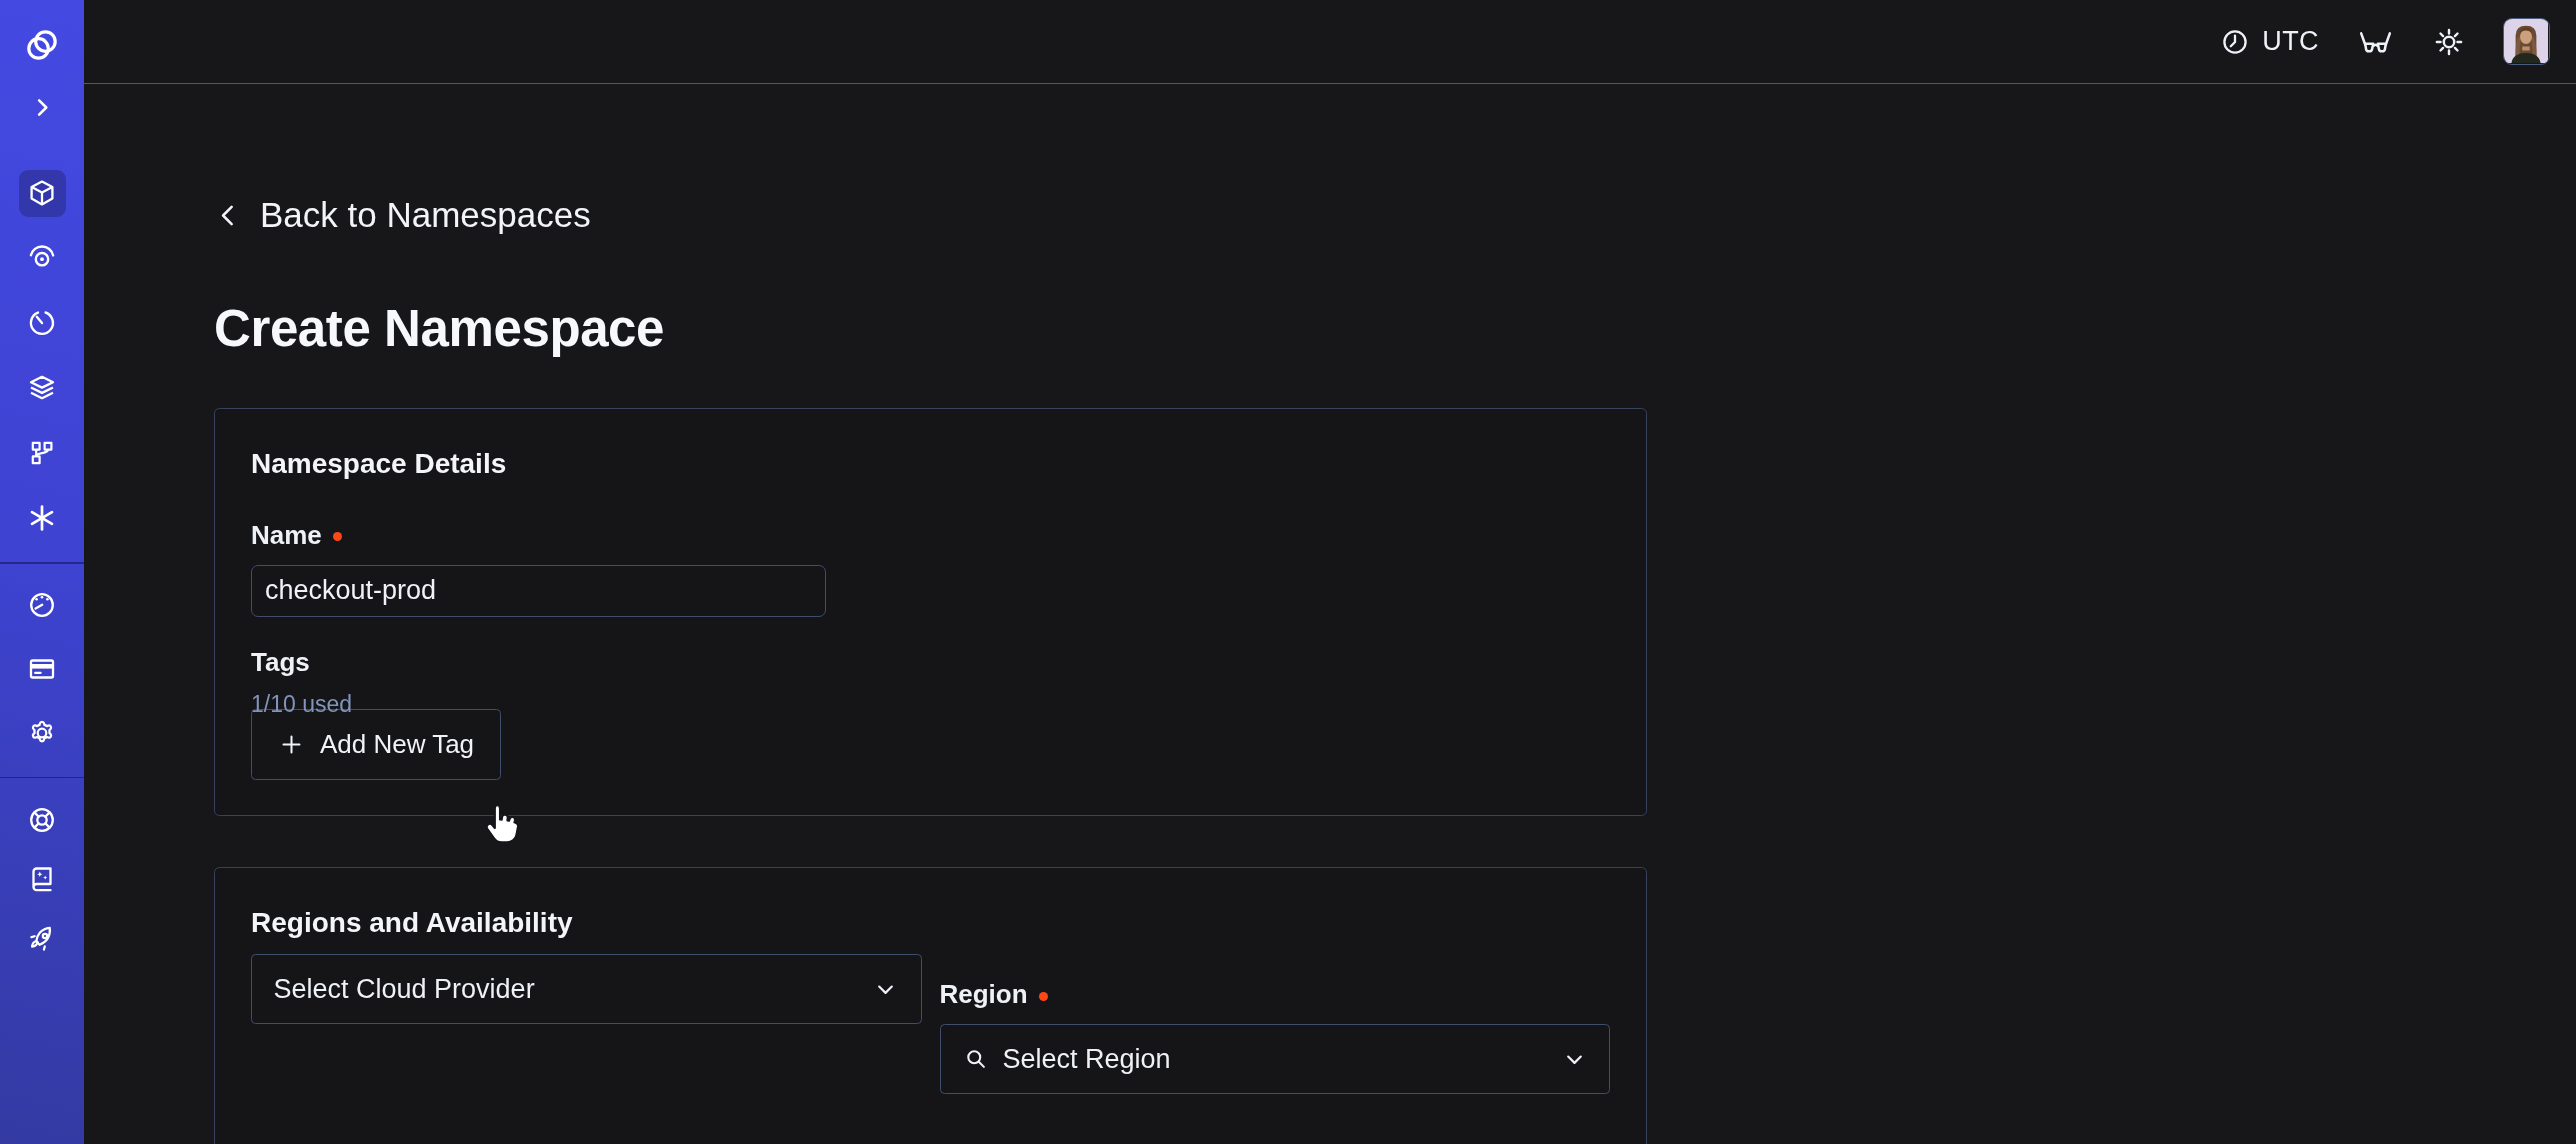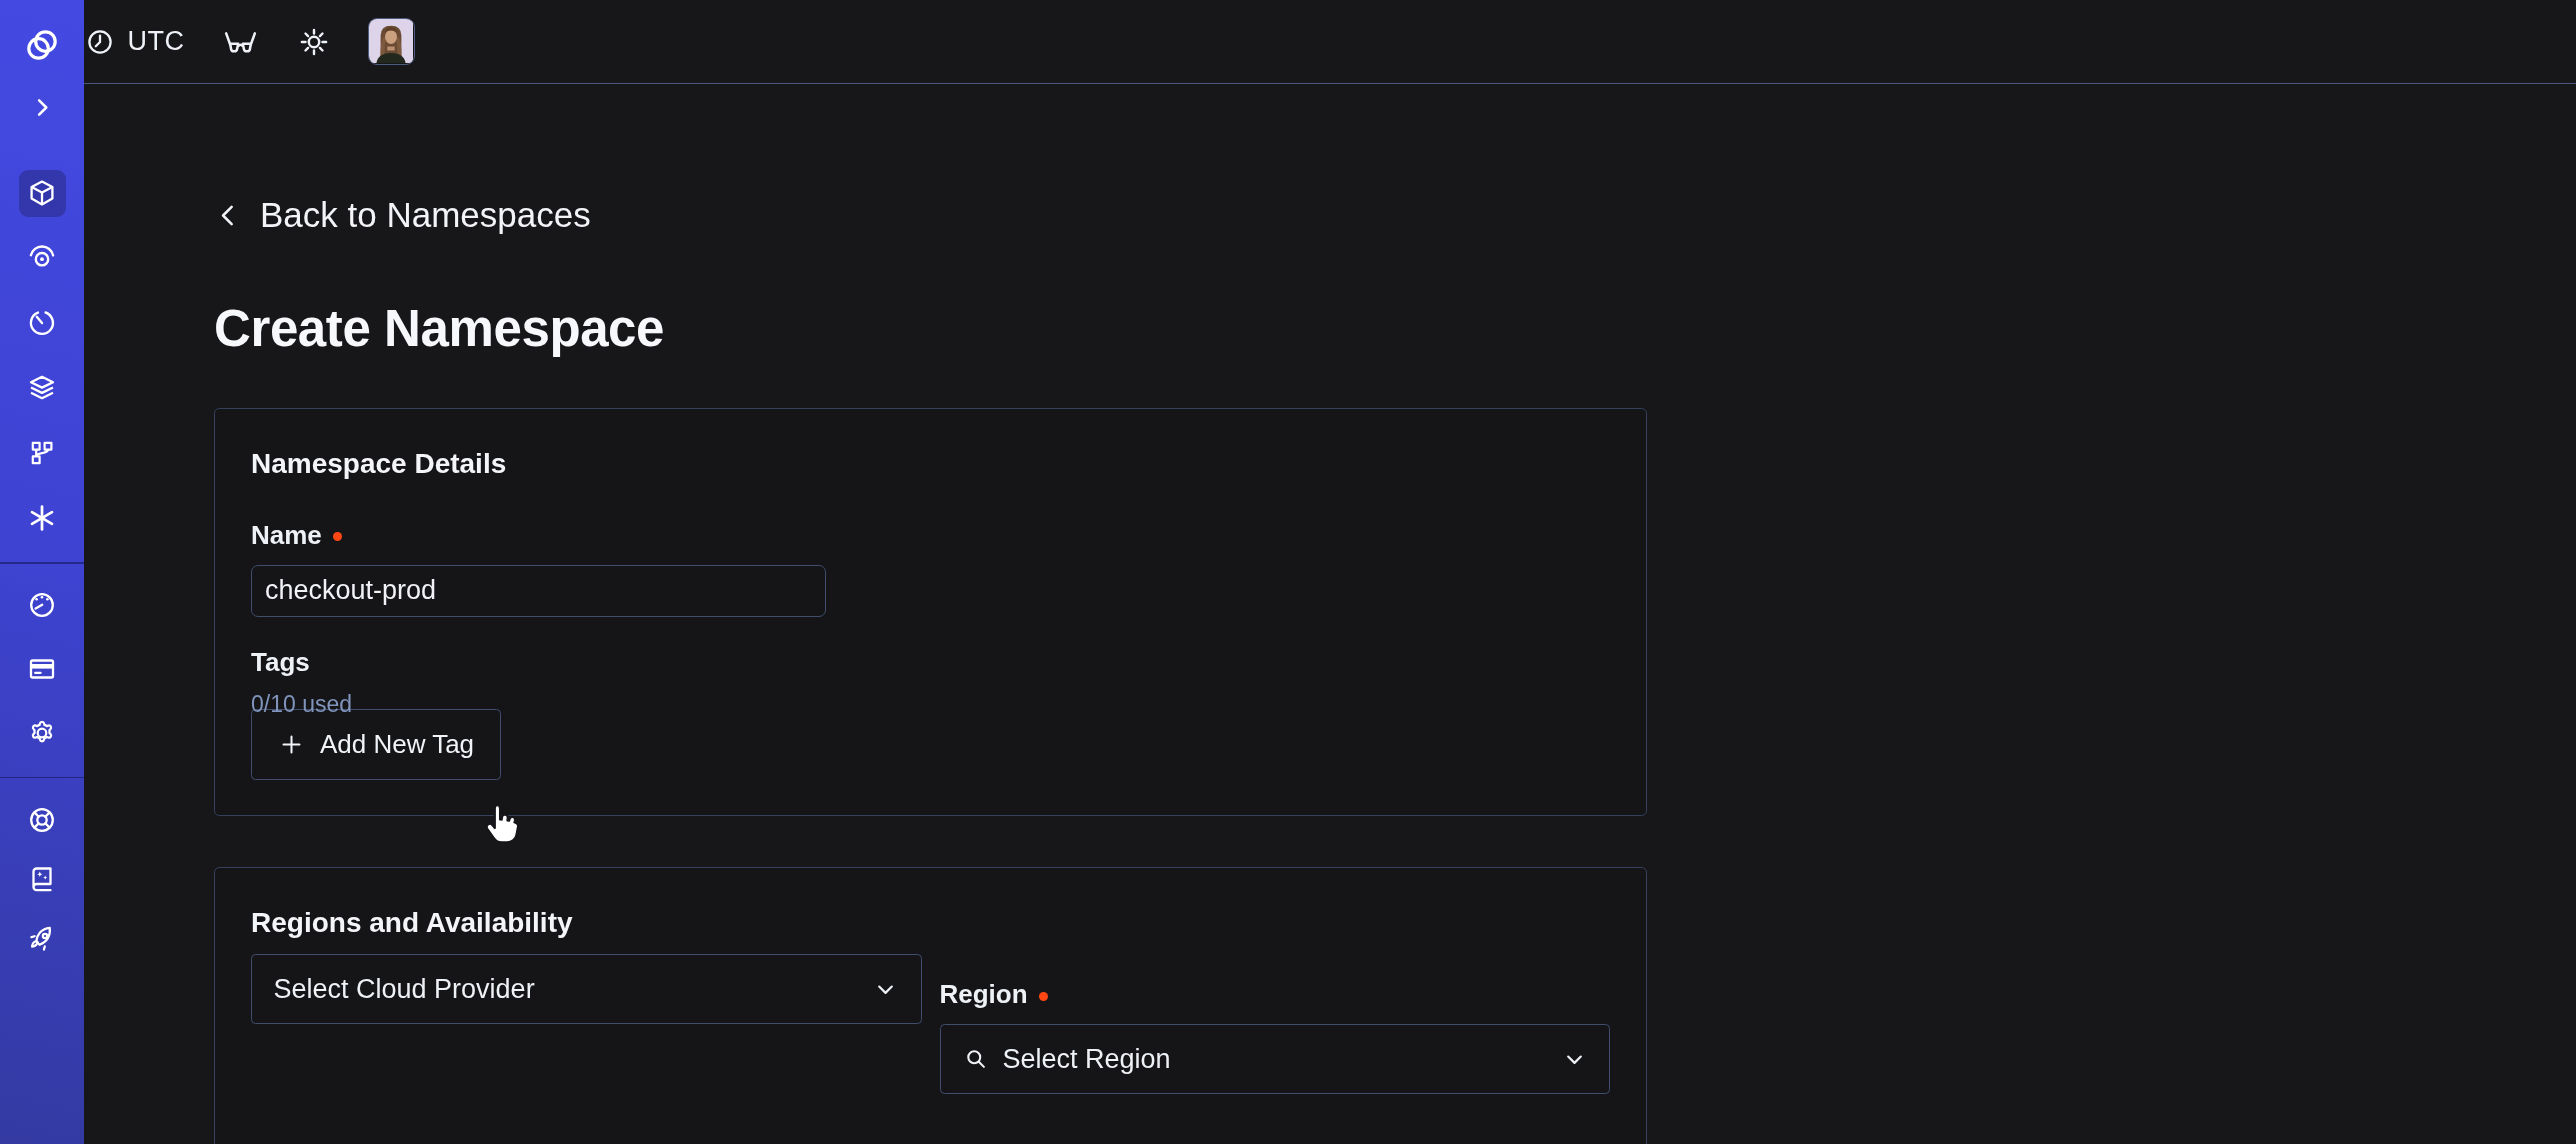--- a/index.html
+++ b/index.html
@@ -31,21 +31,21 @@
   .g3{margin-top:18px;gap:12.5px;}
   .side-divider{width:84px;height:1.8px;background:rgba(5,8,50,0.45);flex:none;}
   .d1{margin-top:20.6px;}
   .d2{margin-top:19.7px;}
 
   
   .topbar{
     position:absolute;left:84px;right:0;top:0;height:84px;
     background:var(--topbar-bg,#17171a);
     border-bottom:1.8px solid var(--topbar-border,#49587d);
-    display:flex;align-items:center;justify-content:flex-start;
+    display:flex;align-items:center;justify-content:flex-end;
     padding-right:26px;gap:37px;box-sizing:border-box;z-index:10;
   }
   .tz-group{display:flex;align-items:center;gap:11.6px;cursor:pointer;}
   .tz-label{font-size:27px;letter-spacing:0.4px;color:#eef1f7;}
   .icon-btn{cursor:pointer;display:flex;align-items:center;justify-content:center;}
   .avatar{
     width:47px;height:47px;border-radius:9px;overflow:hidden;
     border:1.8px solid var(--avatar-border,#4c5c80);box-sizing:border-box;cursor:pointer;
   }
 
@@ -267,21 +267,21 @@
     <h2 class="card-heading">Namespace Details</h2>
 
     <div class="field-label-row">
       <span class="field-label">Name</span>
       <span class="req-dot"></span>
     </div>
     <input class="text-input" type="text" value="checkout-prod" style="">
 
     <div class="tags-row">
       <span class="field-label">Tags</span>
-      <span class="tags-usage">0/10 used</span>
+      <span class="tags-usage">1/10 used</span>
     </div>
 
     <div class="add-tag-btn">
       <svg width="27" height="27" viewBox="0 0 32 32" fill="none" stroke="#f0f3f8" stroke-width="2.4" stroke-linecap="round">
         <path d="M16 6.5 V25.5 M6.5 16 H25.5"></path>
       </svg>
       <span>Add New Tag</span>
     </div>
   </section>
 

